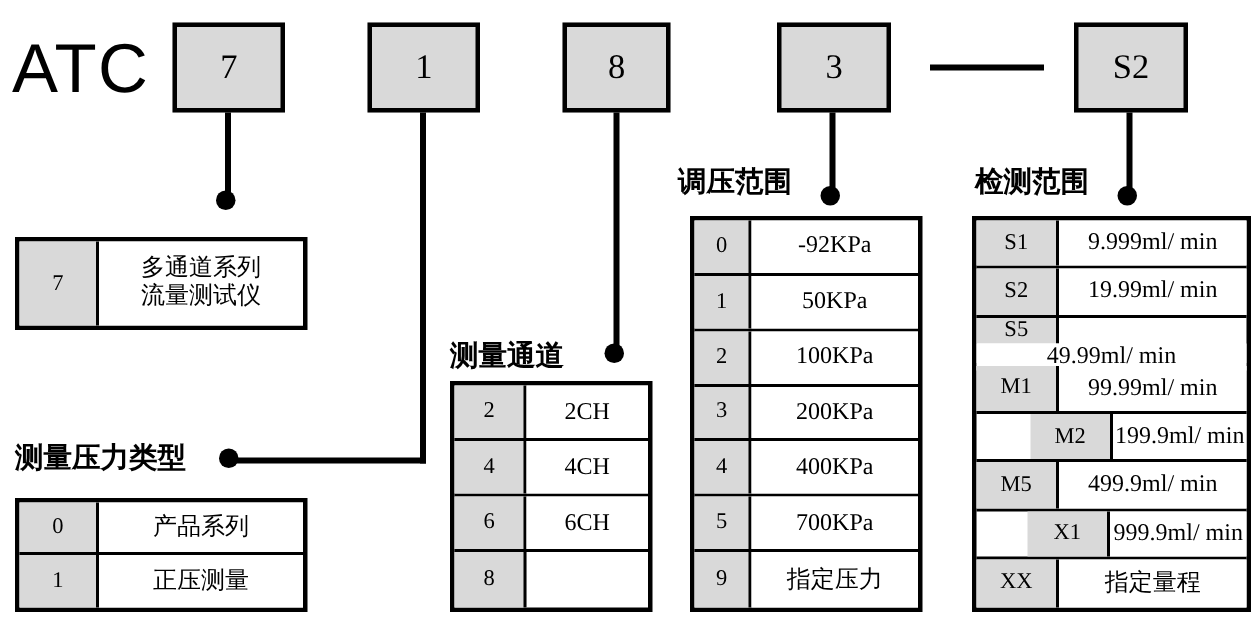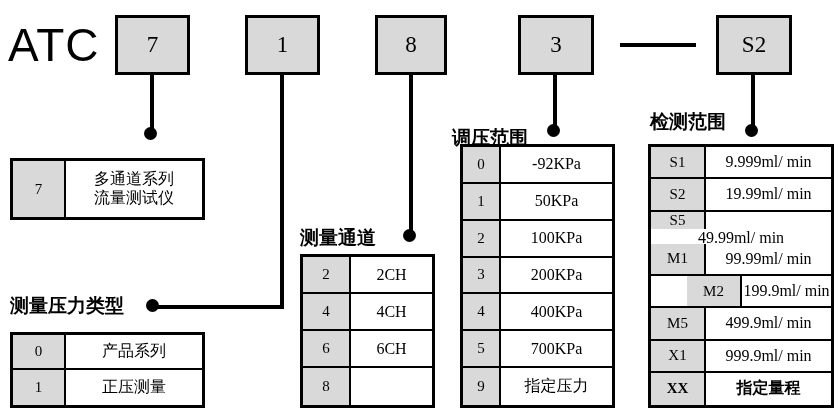--- a/index.html
+++ b/index.html
@@ -190,21 +190,21 @@
     </div>
     <div class="row" style="height:25%;">
       <div class="c-code" style="width:48px;">6</div>
       <div class="c-desc">6CH</div>
     </div>
     <div class="row" style="height:25%;">
       <div class="c-code" style="width:48px;">8</div>
     </div>
   </div>
 
-  <div class="caption" style="left:452px; top:112px;margin-top:16px;">调压范围</div>
+  <div class="caption" style="left:452px; top:112px;">调压范围</div>
 
   <div class="tbl" style="left:460px; top:144px; width:155px; height:264px;">
     <div class="row" style="height:14.2857%;">
       <div class="c-code" style="width:38px;">0</div>
       <div class="c-desc">-92KPa</div>
     </div>
     <div class="row" style="height:14.2857%;">
       <div class="c-code" style="width:38px;">1</div>
       <div class="c-desc">50KPa</div>
     </div>
@@ -250,23 +250,23 @@
       <div class="c-desc">99.99ml/ min</div>
     </div>
     <div class="row" style="height:12.5%;">
       <div class="c-code" style="width:55px;margin-left:36px;">M2</div>
       <div class="c-desc">199.9ml/ min</div>
     </div>
     <div class="row" style="height:12.5%;">
       <div class="c-code" style="width:55px;">M5</div>
       <div class="c-desc">499.9ml/ min</div>
     </div>
-    <div class="row" style="height:12.5%;">
+    <div class="row" style="height:12.5%;padding-left:34px;">
       <div class="c-code" style="width:55px;">X1</div>
       <div class="c-desc">999.9ml/ min</div>
     </div>
-    <div class="row" style="height:12.5%;font-weight:bold;">
+    <div class="row" style="height:12.5%;">
       <div class="c-code" style="width:55px;">XX</div>
       <div class="c-desc cjk">指定量程</div>
     </div>
   </div>
 
 </div>
 
 </body></html>

